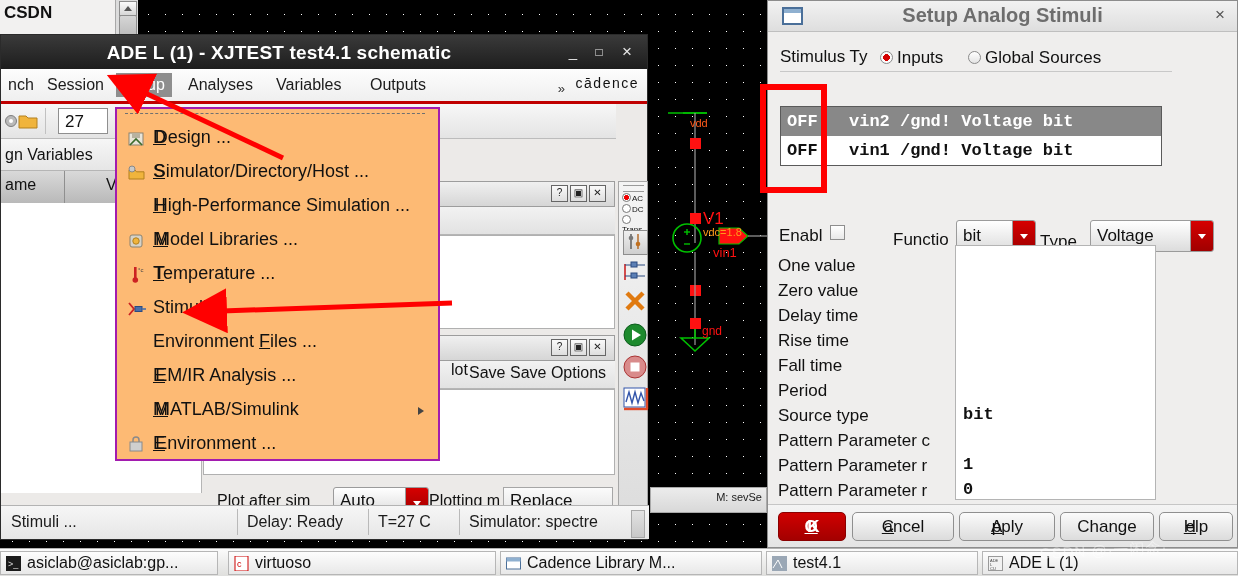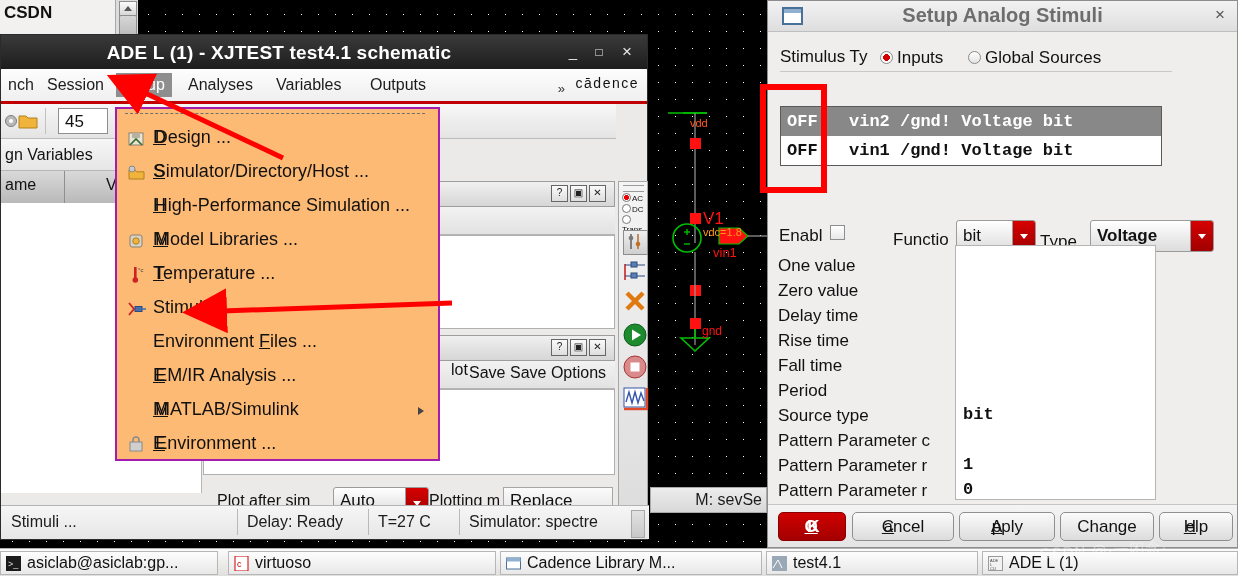--- a/index.html
+++ b/index.html
@@ -140,21 +140,21 @@
       background:linear-gradient(#f4f4f4,#e4e4e4);border-top:1px solid #c6c6c6;}
   .btn{position:absolute;top:7px;height:29px;line-height:27px;text-align:center;
       font-size:17px;border:1px solid #8f8f8f;border-radius:5px;
       background:linear-gradient(#fbfbfb,#dcdcdc);color:#111;box-sizing:border-box;}
   .btn.primary{background:linear-gradient(#d00000,#a30000);border-color:#8a0000;color:#fff;font-weight:bold;}
   .btn u{text-decoration:underline;}
 
   
   #msev{left:650px;top:487px;width:117px;height:26px;
         background:linear-gradient(#ececec,#d8d8d8);border:1px solid #a9a9a9;box-sizing:border-box;}
-  #msev span{position:absolute;right:4px;top:3px;font-size:16px;color:#1b1b1b;}
+  #msev span{position:absolute;right:4px;top:3px;font-size:11px;color:#1b1b1b;}
 
   
   #taskbar{left:0;top:548px;width:1238px;height:28px;
       background:linear-gradient(#fbfbfb,#dededc);border-top:1px solid #b2b2b2;}
   .task{position:absolute;top:2px;height:24px;
       background:linear-gradient(#fdfdfd,#e8e8e8);border:1px solid #b6b6b6;box-sizing:border-box;}
   .task .lb{position:absolute;left:26px;top:2px;font-size:16px;color:#111;white-space:nowrap;}
   .task .ic{position:absolute;left:5px;top:4px;width:15px;height:15px;}
 
   
@@ -251,21 +251,21 @@
         </svg>
     </div>
     <div class="abs" style="left:44px;top:4px;width:1px;height:26px;background:#c1c1c1;"></div>
     <div class="tico" style="left:30px;left:30px;">
       <svg width="22" height="22" viewBox="0 0 22 22" style="margin-left:22px">
           <rect x="9" y="4" width="3" height="11" fill="#cc2222"></rect>
           <circle cx="10.5" cy="17" r="3.2" fill="#cc2222"></circle>
           <text x="14" y="9" font-size="7" fill="#333">°c</text>
         </svg>
     </div>
-    <div id="tempbox">45</div>
+    <div id="tempbox">27</div>
   </div>
 
   <div id="dvcols">
     <div class="c1">ame</div>
     <div class="sep"></div>
     <div class="c2">V</div>
   </div>
   <div id="dvhdr">gn Variables</div>
   <div id="dvbody"></div>
 
@@ -481,21 +481,21 @@
     </div>
   </div>
 
   <div class="abs" style="left:11px;top:225px;font-size:17px;">Enabl</div>
   <div class="abs" style="left:125px;top:229px;font-size:17px;">Functio</div>
   <div class="combo" style="left:188px;top:219px;width:80px;">
     <span class="cv">bit</span>
     <span class="arr"></span>
   </div>
   <div class="abs" style="left:272px;top:231px;font-size:17px;">Type</div>
-  <div class="combo" style="left:322px;top:219px;width:124px;font-weight:bold;">
+  <div class="combo" style="left:322px;top:219px;width:124px;">
     <span class="cv">Voltage</span>
     <span class="arr"></span>
   </div>
 
   <div id="btnrow">
     <div class="btn primary" style="left:10px;width:68px;"><u>O</u><span style="margin-left:-0.62em">K</span></div>
     <div class="btn" style="left:84px;width:102px;"><u>C</u><span style="margin-left:-0.62em">ancel</span></div>
     <div class="btn" style="left:191px;width:96px;"><u>A</u><span style="margin-left:-0.62em">pply</span></div>
     <div class="btn" style="left:292px;width:94px;">Change</div>
     <div class="btn" style="left:391px;width:74px;"><u>H</u><span style="margin-left:-0.62em">elp</span></div>

